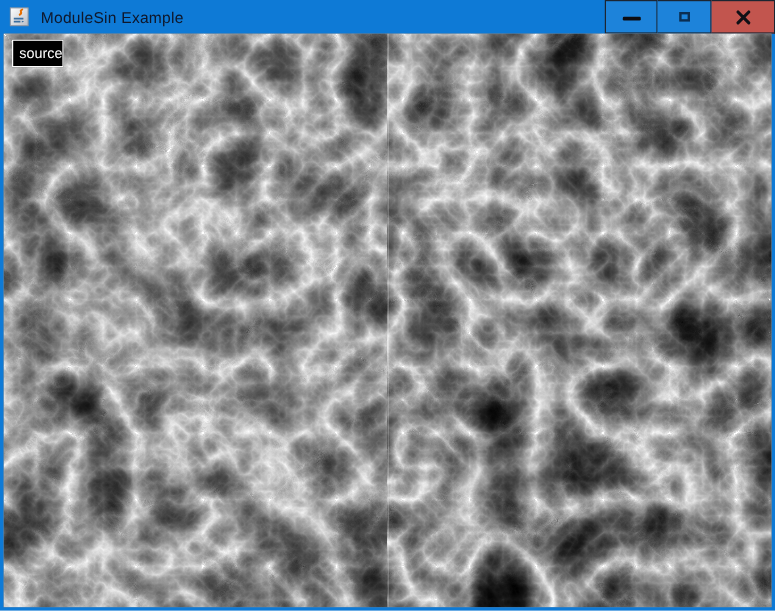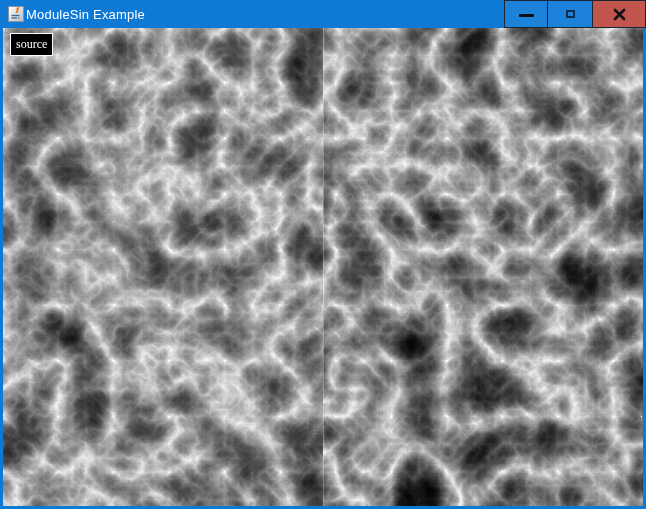--- a/index.html
+++ b/index.html
@@ -22,23 +22,23 @@
     background: #0e7ad6;
     display: flex;
     align-items: center;
   }
   .app-icon {
     width: 16px; height: 16px;
     margin-left: 8px;
     flex: 0 0 auto;
   }
   .title {
-    color: #ffffff;
+    color: #0f172a;
     font-size: 13px;
-    margin-left: 2px;
+    margin-left: 10px;
     white-space: nowrap;
     letter-spacing: 0.2px;
   }
   .controls {
     margin-left: auto;
     display: flex;
     height: 28px;
   }
   .ctl {
     height: 28px;
@@ -75,24 +75,24 @@
     position: absolute;
     left: 320px; top: 0;
     width: 1px; height: 100%;
     background: rgba(255,255,255,0.28);
   }
   .panel-label {
     position: absolute;
     background: #000000;
     border: 1px solid #ffffff;
     color: #ffffff;
-    font-family: Liberation Serif, serif;
+    font-family: Liberation Sans, sans-serif;
     font-size: 12px;
     line-height: 1;
-    padding: 4px 5px 5px 5px;
+    padding: 4px 0 5px 5px;
     white-space: nowrap;
   }
   .label-source    { left: 7px;   top: 5px; }
   .label-modulesin { left: 324px; top: 6px; }
 </style>
 </head>
 <body>
 
 <div class="window">
 

